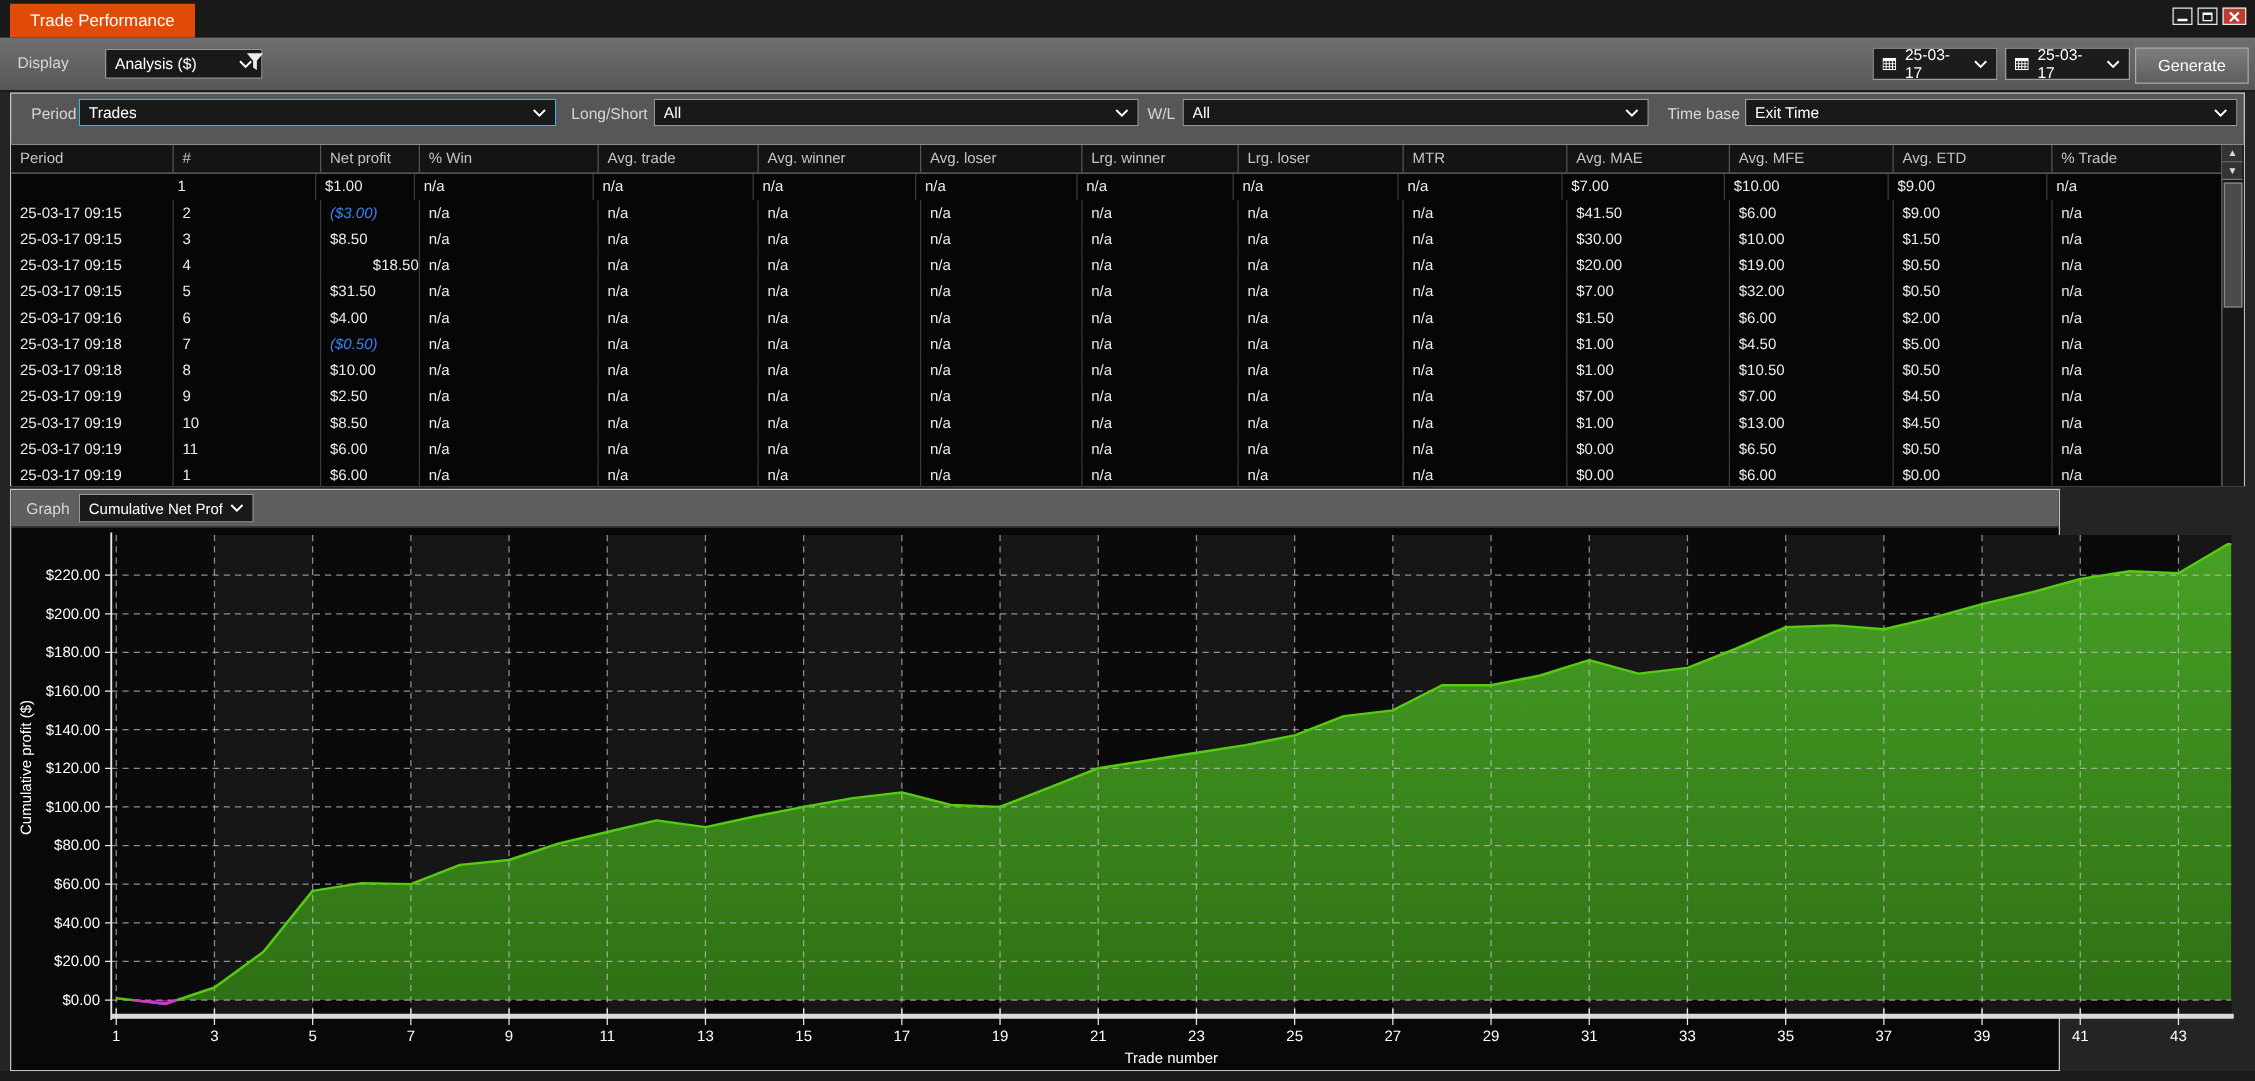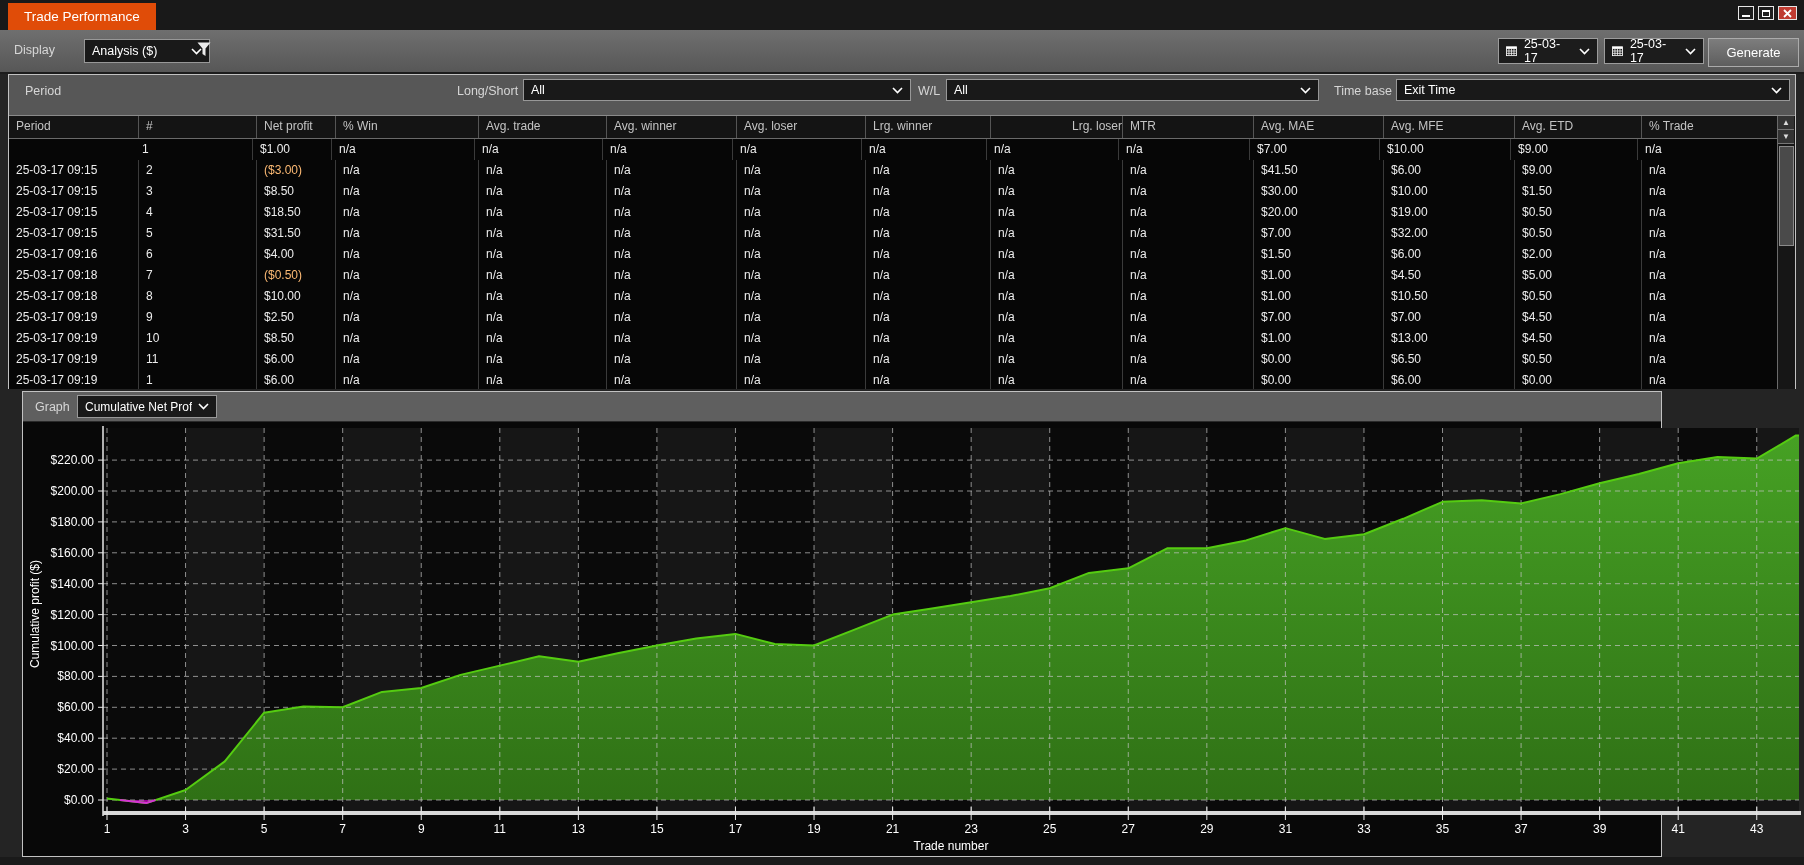--- a/index.html
+++ b/index.html
@@ -23,26 +23,26 @@
   
   #panel1{position:absolute;left:8px;top:74px;width:1788px;height:315px;background:#575757;border:1px solid #c2c2c2;box-sizing:border-box;}
   #panel1 .tlabel{top:9px;}
   .fdd{top:4px;height:22px;}
   #period-dd{border:1px solid #3ab5da;}
   #tablewrap{position:absolute;left:0px;top:40px;width:1786px;height:273px;background:#060606;border-top:1px solid #8a8a8a;overflow:hidden;}
   #thead{display:flex;height:22px;background:#141414;border-bottom:1px solid #6a6a6a;}
   .hcell{box-sizing:border-box;border-right:1px solid #555;color:#c4c4c4;font-size:12px;line-height:21px;padding-left:7px;white-space:nowrap;overflow:hidden;flex:0 0 auto;}
   #tbody .trow{display:flex;height:21px;}
   .tcell{box-sizing:border-box;border-right:1px solid #3a3a3a;color:#ededed;font-size:12px;line-height:21px;padding-left:7px;white-space:nowrap;overflow:hidden;flex:0 0 auto;}
-  .tcell.neg{color:#fdba74;}
+  .tcell.neg{color:#3b82f6;font-style:italic;}
   #vscroll{position:absolute;right:0;top:0;bottom:0;width:18px;background:#161616;border-left:1px solid #6a6a6a;box-sizing:border-box;}
   .sbtn{width:16px;height:13px;background:#333;border-bottom:1px solid #777;color:#ddd;font-size:8px;line-height:13px;text-align:center;}
   #sthumb{position:absolute;left:1px;top:30px;width:15px;height:100px;background:#4a4a4a;border:1px solid #8a8a8a;box-sizing:border-box;}
   
-  #panel2{position:absolute;left:8px;top:391px;width:1640px;height:466px;border:1px solid #c2c2c2;box-sizing:border-box;background:#080808;margin-left:14px;}
+  #panel2{position:absolute;left:8px;top:391px;width:1640px;height:466px;border:1px solid #c2c2c2;box-sizing:border-box;background:#080808;}
   #graphbar{position:relative;width:100%;height:30px;background:#5f5f5f;border-bottom:1px solid #2a2a2a;box-sizing:border-box;}
   #graphbar .tlabel{top:8px;}
   #chartarea{position:absolute;left:0;top:30px;width:1786px;height:434px;}
   svg text{font-family:"Liberation Sans",sans-serif;}
   #bottomstrip{position:absolute;left:0;top:857px;width:1804px;height:8px;background:#1a1a1a;}
 </style>
 </head>
 <body>
 
 <div id="win">
@@ -103,20 +103,28 @@
           <svg width="11" height="7" viewBox="0 0 11 7">
             <path d="M1 1 L5.5 5.5 L10 1" stroke="#fff" stroke-width="1.6" fill="none"></path>
           </svg>
         </span>
     </div>
     <div id="generate">Generate</div>
   </div>
 
   <div id="panel1">
     <span class="tlabel" style="left:16px;">Period</span>
+    <div class="dd fdd" id="period-dd" style="left:54px;width:382px;">
+      <span class="val">Trades</span>
+      <span class="chev">
+          <svg width="11" height="7" viewBox="0 0 11 7">
+            <path d="M1 1 L5.5 5.5 L10 1" stroke="#fff" stroke-width="1.6" fill="none"></path>
+          </svg>
+        </span>
+    </div>
     <span class="tlabel" style="left:448px;">Long/Short</span>
     <div class="dd fdd" style="left:514px;width:388px;">
       <span class="val">All</span>
       <span class="chev">
           <svg width="11" height="7" viewBox="0 0 11 7">
             <path d="M1 1 L5.5 5.5 L10 1" stroke="#fff" stroke-width="1.6" fill="none"></path>
           </svg>
         </span>
     </div>
     <span class="tlabel" style="left:909px;">W/L</span>
@@ -141,21 +149,21 @@
     <div id="tablewrap">
       <div id="thead">
           <div class="hcell" style="width: 130px;">Period</div>
           <div class="hcell" style="width: 118px;">#</div>
           <div class="hcell" style="width: 79px;">Net profit</div>
           <div class="hcell" style="width: 143px;">% Win</div>
           <div class="hcell" style="width: 128px;">Avg. trade</div>
           <div class="hcell" style="width: 130px;">Avg. winner</div>
           <div class="hcell" style="width: 129px;">Avg. loser</div>
           <div class="hcell" style="width: 125px;">Lrg. winner</div>
-          <div class="hcell" style="width: 132px; text-align: right;">Lrg. loser</div>
+          <div class="hcell" style="width: 132px;">Lrg. loser</div>
           <div class="hcell" style="width: 131px;">MTR</div>
           <div class="hcell" style="width: 130px;">Avg. MAE</div>
           <div class="hcell" style="width: 131px;">Avg. MFE</div>
           <div class="hcell" style="width: 127px;">Avg. ETD</div>
           <div class="hcell" style="flex: 1 1 0%;">% Trade</div>
         </div>
       <div id="tbody">
           <div class="trow">
             <div class="tcell" style="width: 126px; margin-top: 28px;">25-03-17 09:05</div>
             <div class="tcell" style="width: 118px;">1</div>
@@ -200,21 +208,21 @@
             <div class="tcell" style="width: 132px;">n/a</div>
             <div class="tcell" style="width: 131px;">n/a</div>
             <div class="tcell" style="width: 130px;">$30.00</div>
             <div class="tcell" style="width: 131px;">$10.00</div>
             <div class="tcell" style="width: 127px;">$1.50</div>
             <div class="tcell" style="flex: 1 1 0%;">n/a</div>
           </div>
           <div class="trow">
             <div class="tcell" style="width: 130px;">25-03-17 09:15</div>
             <div class="tcell" style="width: 118px;">4</div>
-            <div class="tcell" style="width: 79px;">$18.50</div>
+            <div class="tcell" style="width: 79px; text-align: right;">$18.50</div>
             <div class="tcell" style="width: 143px;">n/a</div>
             <div class="tcell" style="width: 128px;">n/a</div>
             <div class="tcell" style="width: 130px;">n/a</div>
             <div class="tcell" style="width: 129px;">n/a</div>
             <div class="tcell" style="width: 125px;">n/a</div>
             <div class="tcell" style="width: 132px;">n/a</div>
             <div class="tcell" style="width: 131px;">n/a</div>
             <div class="tcell" style="width: 130px;">$20.00</div>
             <div class="tcell" style="width: 131px;">$19.00</div>
             <div class="tcell" style="width: 127px;">$0.50</div>

